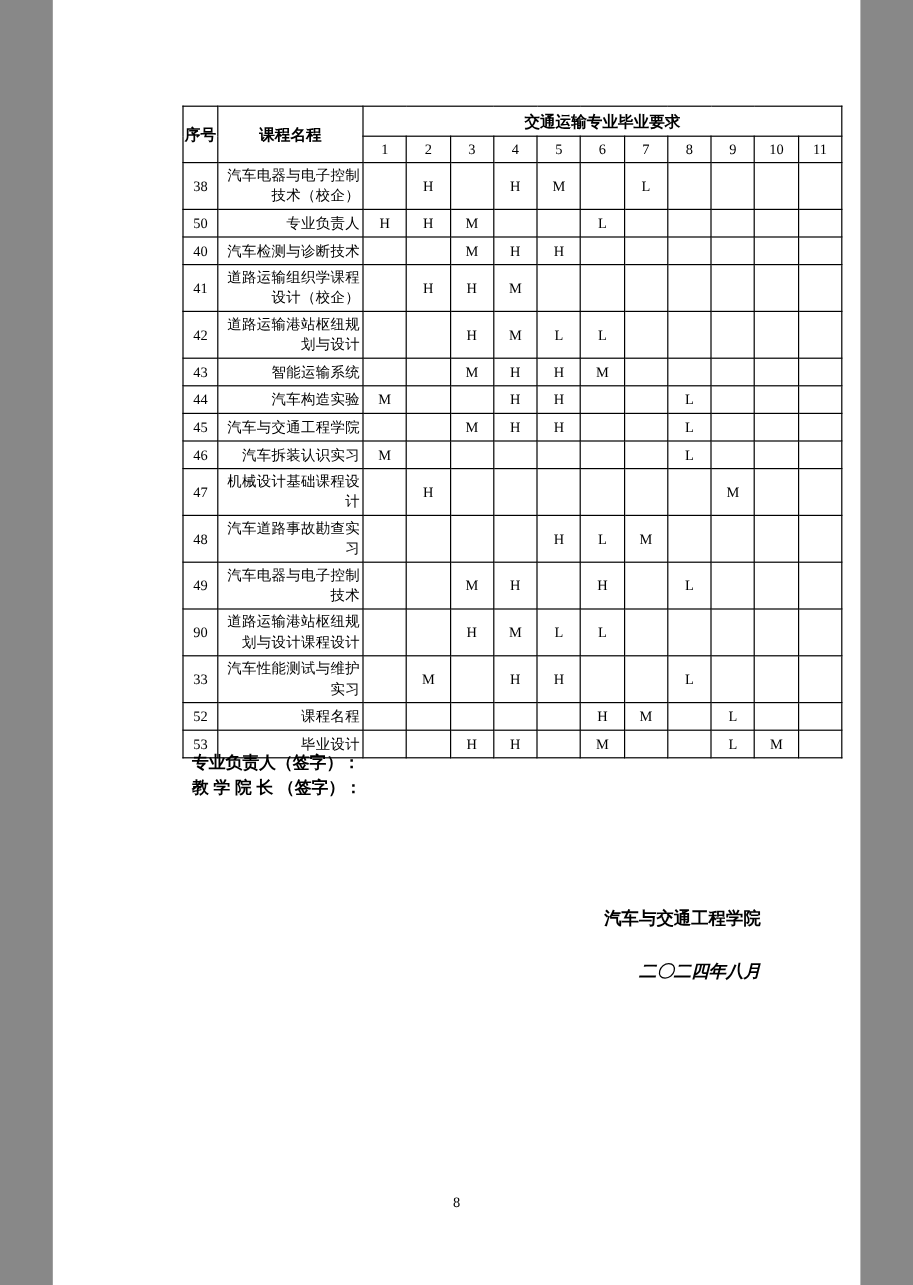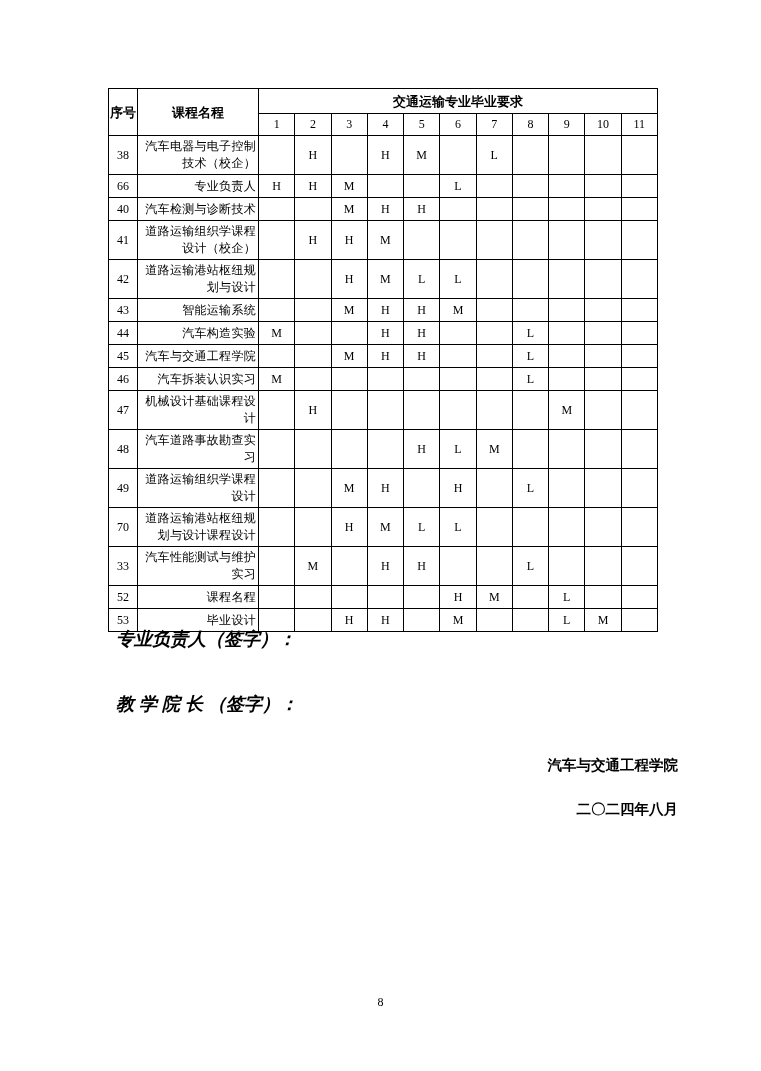--- a/index.html
+++ b/index.html
@@ -1,18 +1,18 @@
 <!DOCTYPE html>
 <html><head>
 <meta charset="utf-8">
 <style>
   html, body { margin: 0; padding: 0; background: #888; }
   .page {
     position: relative;
-    width: 761px;
+    width: 673px;
     height: 1071px;
     margin: 0 auto;
     background: #ffffff;
     font-family: "Liberation Serif", serif;
     color: #000;
     overflow: hidden;
   }
 
   
   table.matrix {
@@ -47,38 +47,37 @@
     letter-spacing: 0.3px;
   }
   table.matrix td.mark { font-size: 12px; }
 
   
   .sig-line {
     position: absolute;
     left: 116px;
     font-family: "Liberation Sans", "DejaVu Sans", sans-serif;
     font-weight: bold;
-    font-size: 18px;
+    font-size: 14px;
     white-space: pre;
-    font-style: italic;
   }
   .sig-1 { top: 627px; }
-  .sig-2 { top: 692px; }
+  .sig-2 { top: 648px; }
 
   
   .footer-line {
     position: absolute;
     right: 83px;
     font-family: "Liberation Sans", "DejaVu Sans", sans-serif;
     font-weight: bold;
     font-size: 14.5px;
     text-align: left;
   }
   .footer-institution { top: 756px; }
-  .footer-date { top: 800px; }
+  .footer-date { top: 800px; font-style: italic; }
 
   .page-number {
     position: absolute;
     left: 0;
     top: 995px;
     width: 100%;
     text-align: center;
     font-size: 12px;
     font-family: "Liberation Serif", serif;
   }
@@ -123,21 +122,21 @@
           <td class="mark">H</td>
           <td class="mark">M</td>
           <td class="mark"></td>
           <td class="mark">L</td>
           <td class="mark"></td>
           <td class="mark"></td>
           <td class="mark"></td>
           <td class="mark"></td>
         </tr>
         <tr>
-          <td class="seq">66</td>
+          <td class="seq">50</td>
           <td class="course">专业负责人</td>
           <td class="mark">H</td>
           <td class="mark">H</td>
           <td class="mark">M</td>
           <td class="mark"></td>
           <td class="mark"></td>
           <td class="mark">L</td>
           <td class="mark"></td>
           <td class="mark"></td>
           <td class="mark"></td>
@@ -274,35 +273,35 @@
           <td class="mark">H</td>
           <td class="mark">L</td>
           <td class="mark">M</td>
           <td class="mark"></td>
           <td class="mark"></td>
           <td class="mark"></td>
           <td class="mark"></td>
         </tr>
         <tr>
           <td class="seq">49</td>
-          <td class="course">道路运输组织学课程设计</td>
-          <td class="mark"></td>
-          <td class="mark"></td>
-          <td class="mark">M</td>
-          <td class="mark">H</td>
-          <td class="mark"></td>
-          <td class="mark">H</td>
-          <td class="mark"></td>
-          <td class="mark">L</td>
-          <td class="mark"></td>
-          <td class="mark"></td>
-          <td class="mark"></td>
-        </tr>
-        <tr>
-          <td class="seq">70</td>
+          <td class="course">汽车电器与电子控制技术</td>
+          <td class="mark"></td>
+          <td class="mark"></td>
+          <td class="mark">M</td>
+          <td class="mark">H</td>
+          <td class="mark"></td>
+          <td class="mark">H</td>
+          <td class="mark"></td>
+          <td class="mark">L</td>
+          <td class="mark"></td>
+          <td class="mark"></td>
+          <td class="mark"></td>
+        </tr>
+        <tr>
+          <td class="seq">90</td>
           <td class="course">道路运输港站枢纽规划与设计课程设计</td>
           <td class="mark"></td>
           <td class="mark"></td>
           <td class="mark">H</td>
           <td class="mark">M</td>
           <td class="mark">L</td>
           <td class="mark">L</td>
           <td class="mark"></td>
           <td class="mark"></td>
           <td class="mark"></td>

